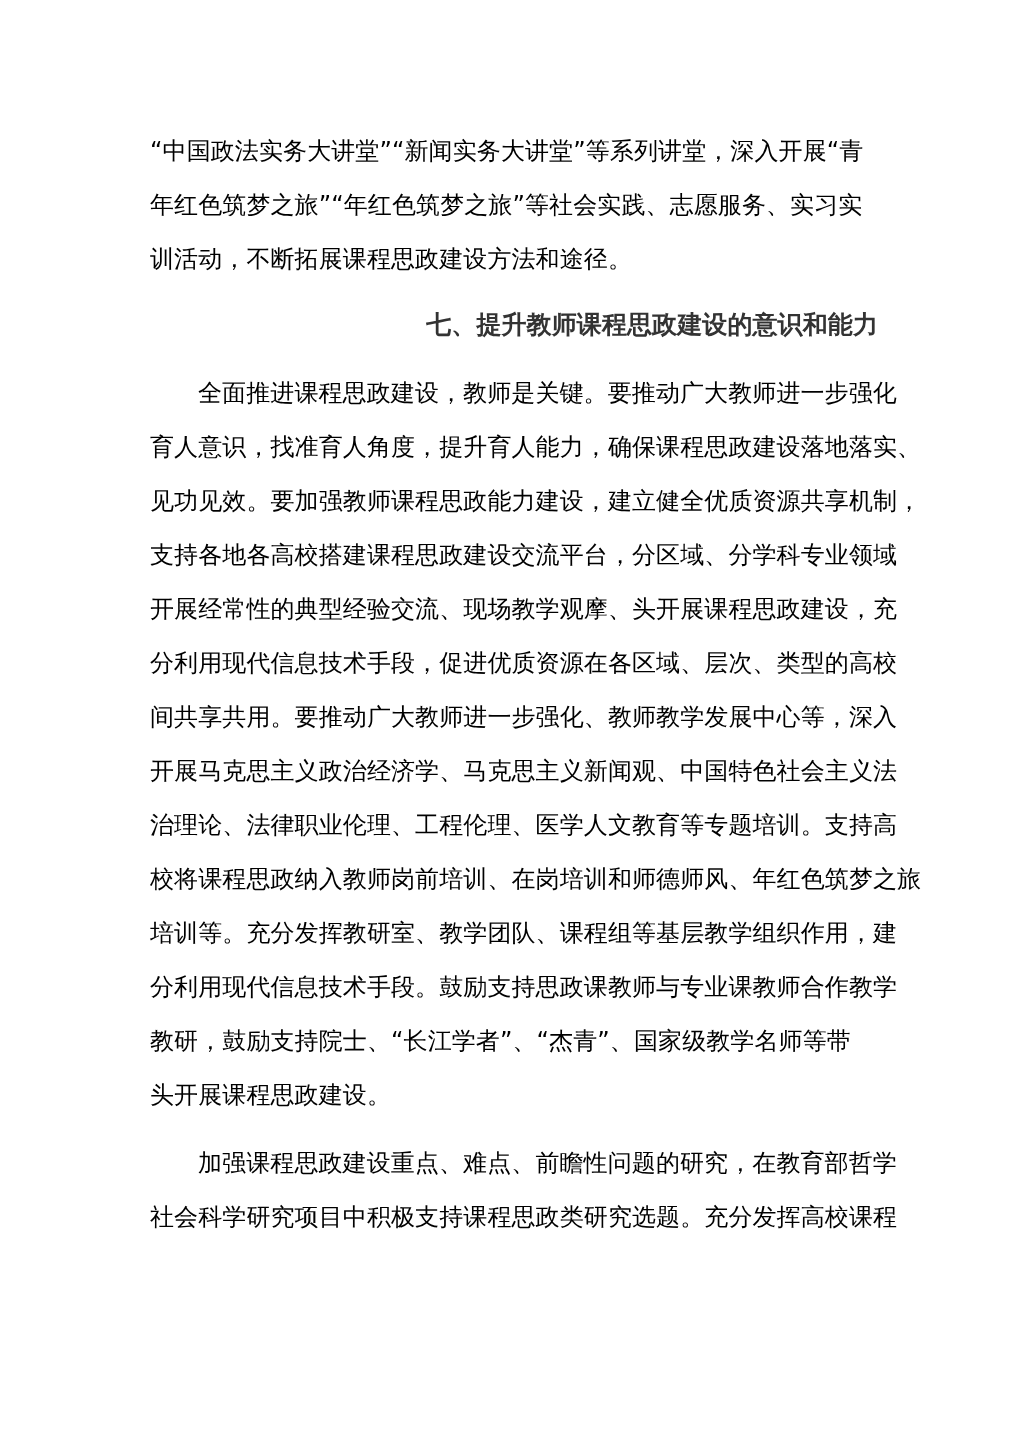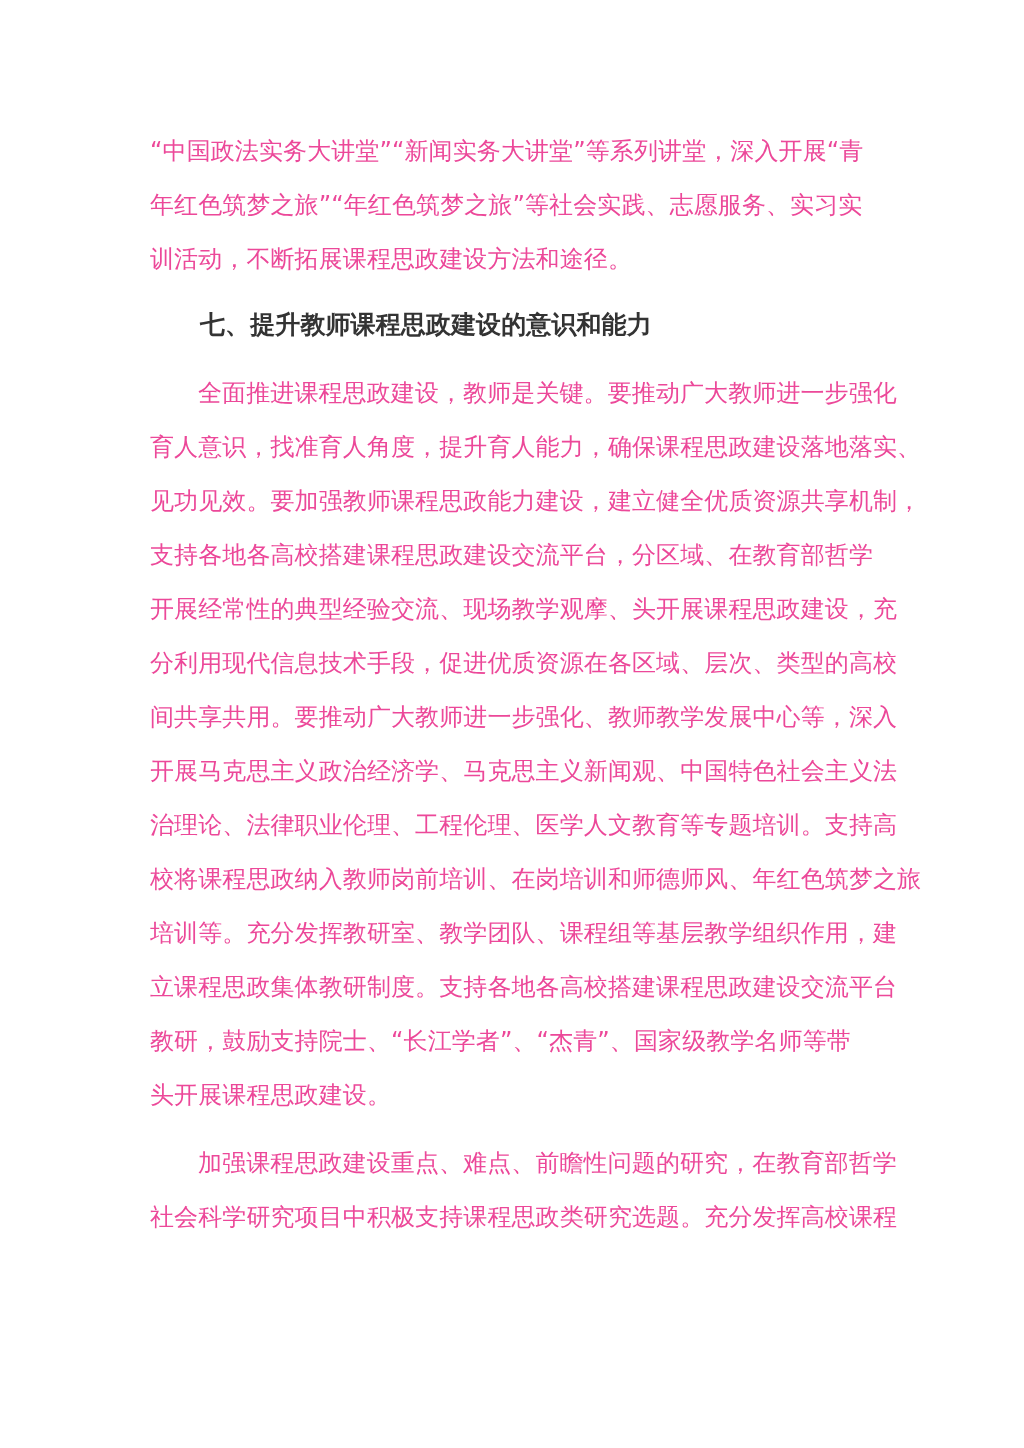--- a/index.html
+++ b/index.html
@@ -23,25 +23,26 @@
     margin: 0;
   }
   .block.paragraph {
     margin-top: 14px;
   }
   .block.paragraph:first-child {
     margin-top: 0;
   }
   .block.heading {
     margin-top: 12px;
+    text-align: right;
   }
   .line {
     font-size: 24px;
     line-height: 54px;
-    color: #ec4899;
+    color: #000000;
     letter-spacing: 0.1px;
     white-space: nowrap;
   }
   .heading .line {
     font-size: 25px;
     font-weight: 700;
     color: #333333;
   }
   .line.indent {
     text-indent: 2em;
@@ -57,29 +58,29 @@
         <div class="line">年红色筑梦之旅”“年红色筑梦之旅”等社会实践、志愿服务、实习实</div>
         <div class="line">训活动，不断拓展课程思政建设方法和途径。</div>
       </div>
       <div class="block heading">
         <div class="line indent">七、提升教师课程思政建设的意识和能力</div>
       </div>
       <div class="block paragraph">
         <div class="line indent">全面推进课程思政建设，教师是关键。要推动广大教师进一步强化</div>
         <div class="line">育人意识，找准育人角度，提升育人能力，确保课程思政建设落地落实、</div>
         <div class="line">见功见效。要加强教师课程思政能力建设，建立健全优质资源共享机制，</div>
-        <div class="line">支持各地各高校搭建课程思政建设交流平台，分区域、在教育部哲学</div>
+        <div class="line">支持各地各高校搭建课程思政建设交流平台，分区域、分学科专业领域</div>
         <div class="line">开展经常性的典型经验交流、现场教学观摩、头开展课程思政建设，充</div>
         <div class="line">分利用现代信息技术手段，促进优质资源在各区域、层次、类型的高校</div>
         <div class="line">间共享共用。要推动广大教师进一步强化、教师教学发展中心等，深入</div>
         <div class="line">开展马克思主义政治经济学、马克思主义新闻观、中国特色社会主义法</div>
         <div class="line">治理论、法律职业伦理、工程伦理、医学人文教育等专题培训。支持高</div>
         <div class="line">校将课程思政纳入教师岗前培训、在岗培训和师德师风、年红色筑梦之旅</div>
         <div class="line">培训等。充分发挥教研室、教学团队、课程组等基层教学组织作用，建</div>
-        <div class="line">立课程思政集体教研制度。支持各地各高校搭建课程思政建设交流平台</div>
+        <div class="line">分利用现代信息技术手段。鼓励支持思政课教师与专业课教师合作教学</div>
         <div class="line">教研，鼓励支持院士、“长江学者”、“杰青”、国家级教学名师等带</div>
         <div class="line">头开展课程思政建设。</div>
       </div>
       <div class="block paragraph">
         <div class="line indent">加强课程思政建设重点、难点、前瞻性问题的研究，在教育部哲学</div>
         <div class="line">社会科学研究项目中积极支持课程思政类研究选题。充分发挥高校课程</div>
       </div>
     </div>
 </div>
 

